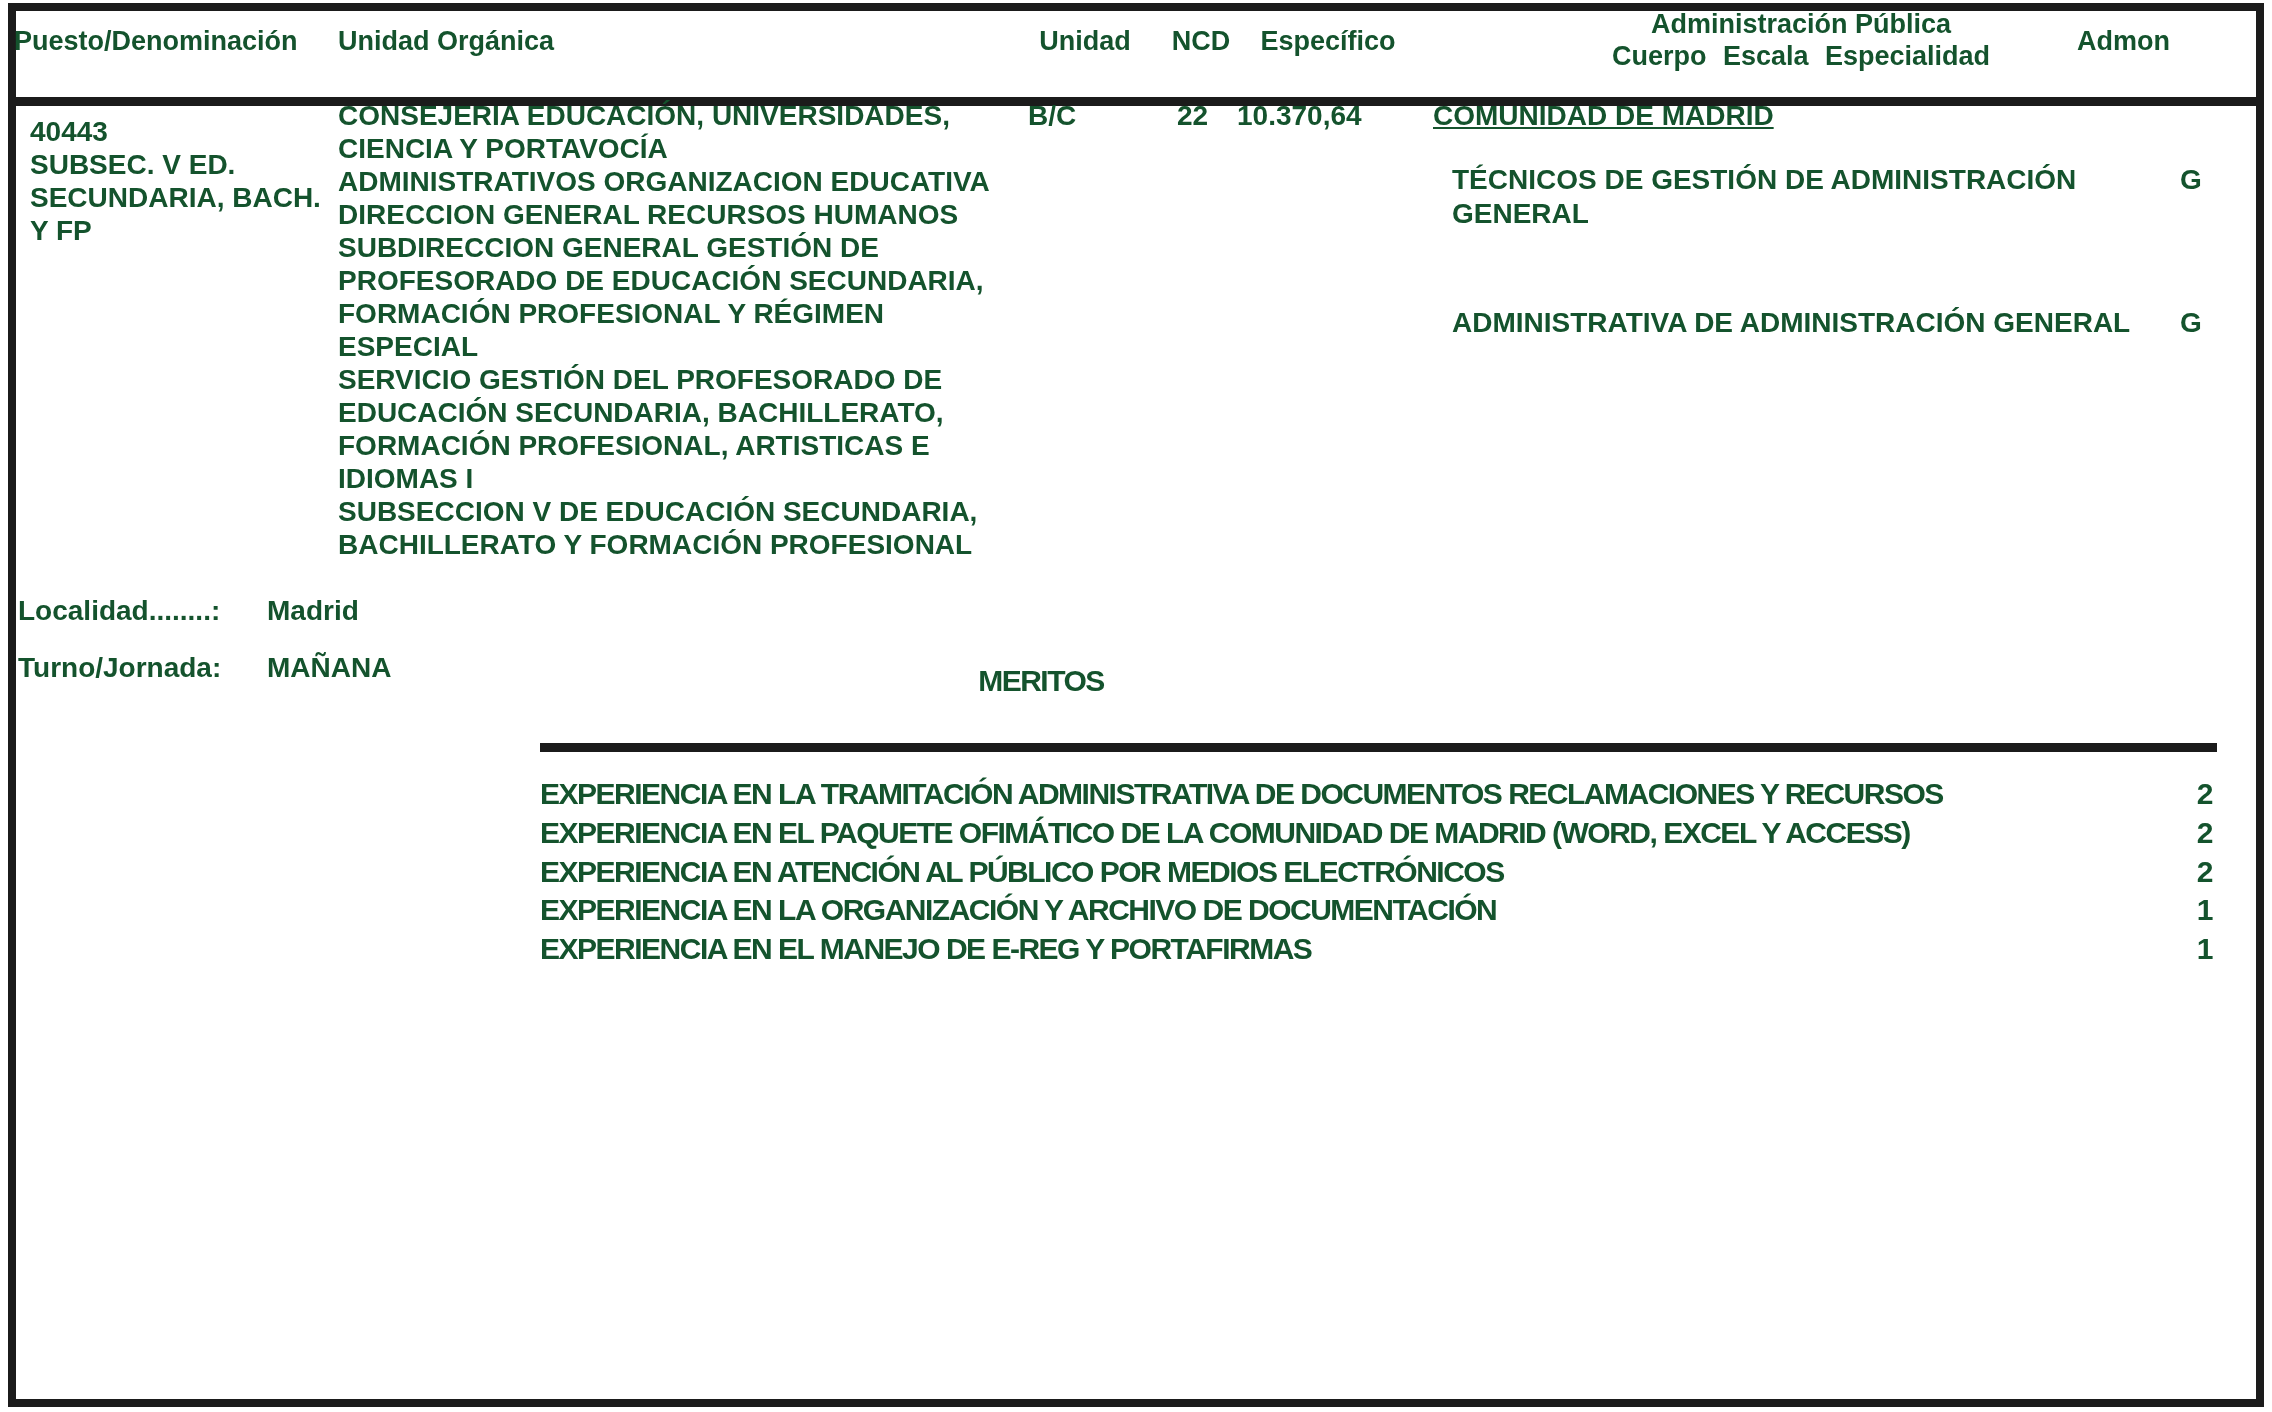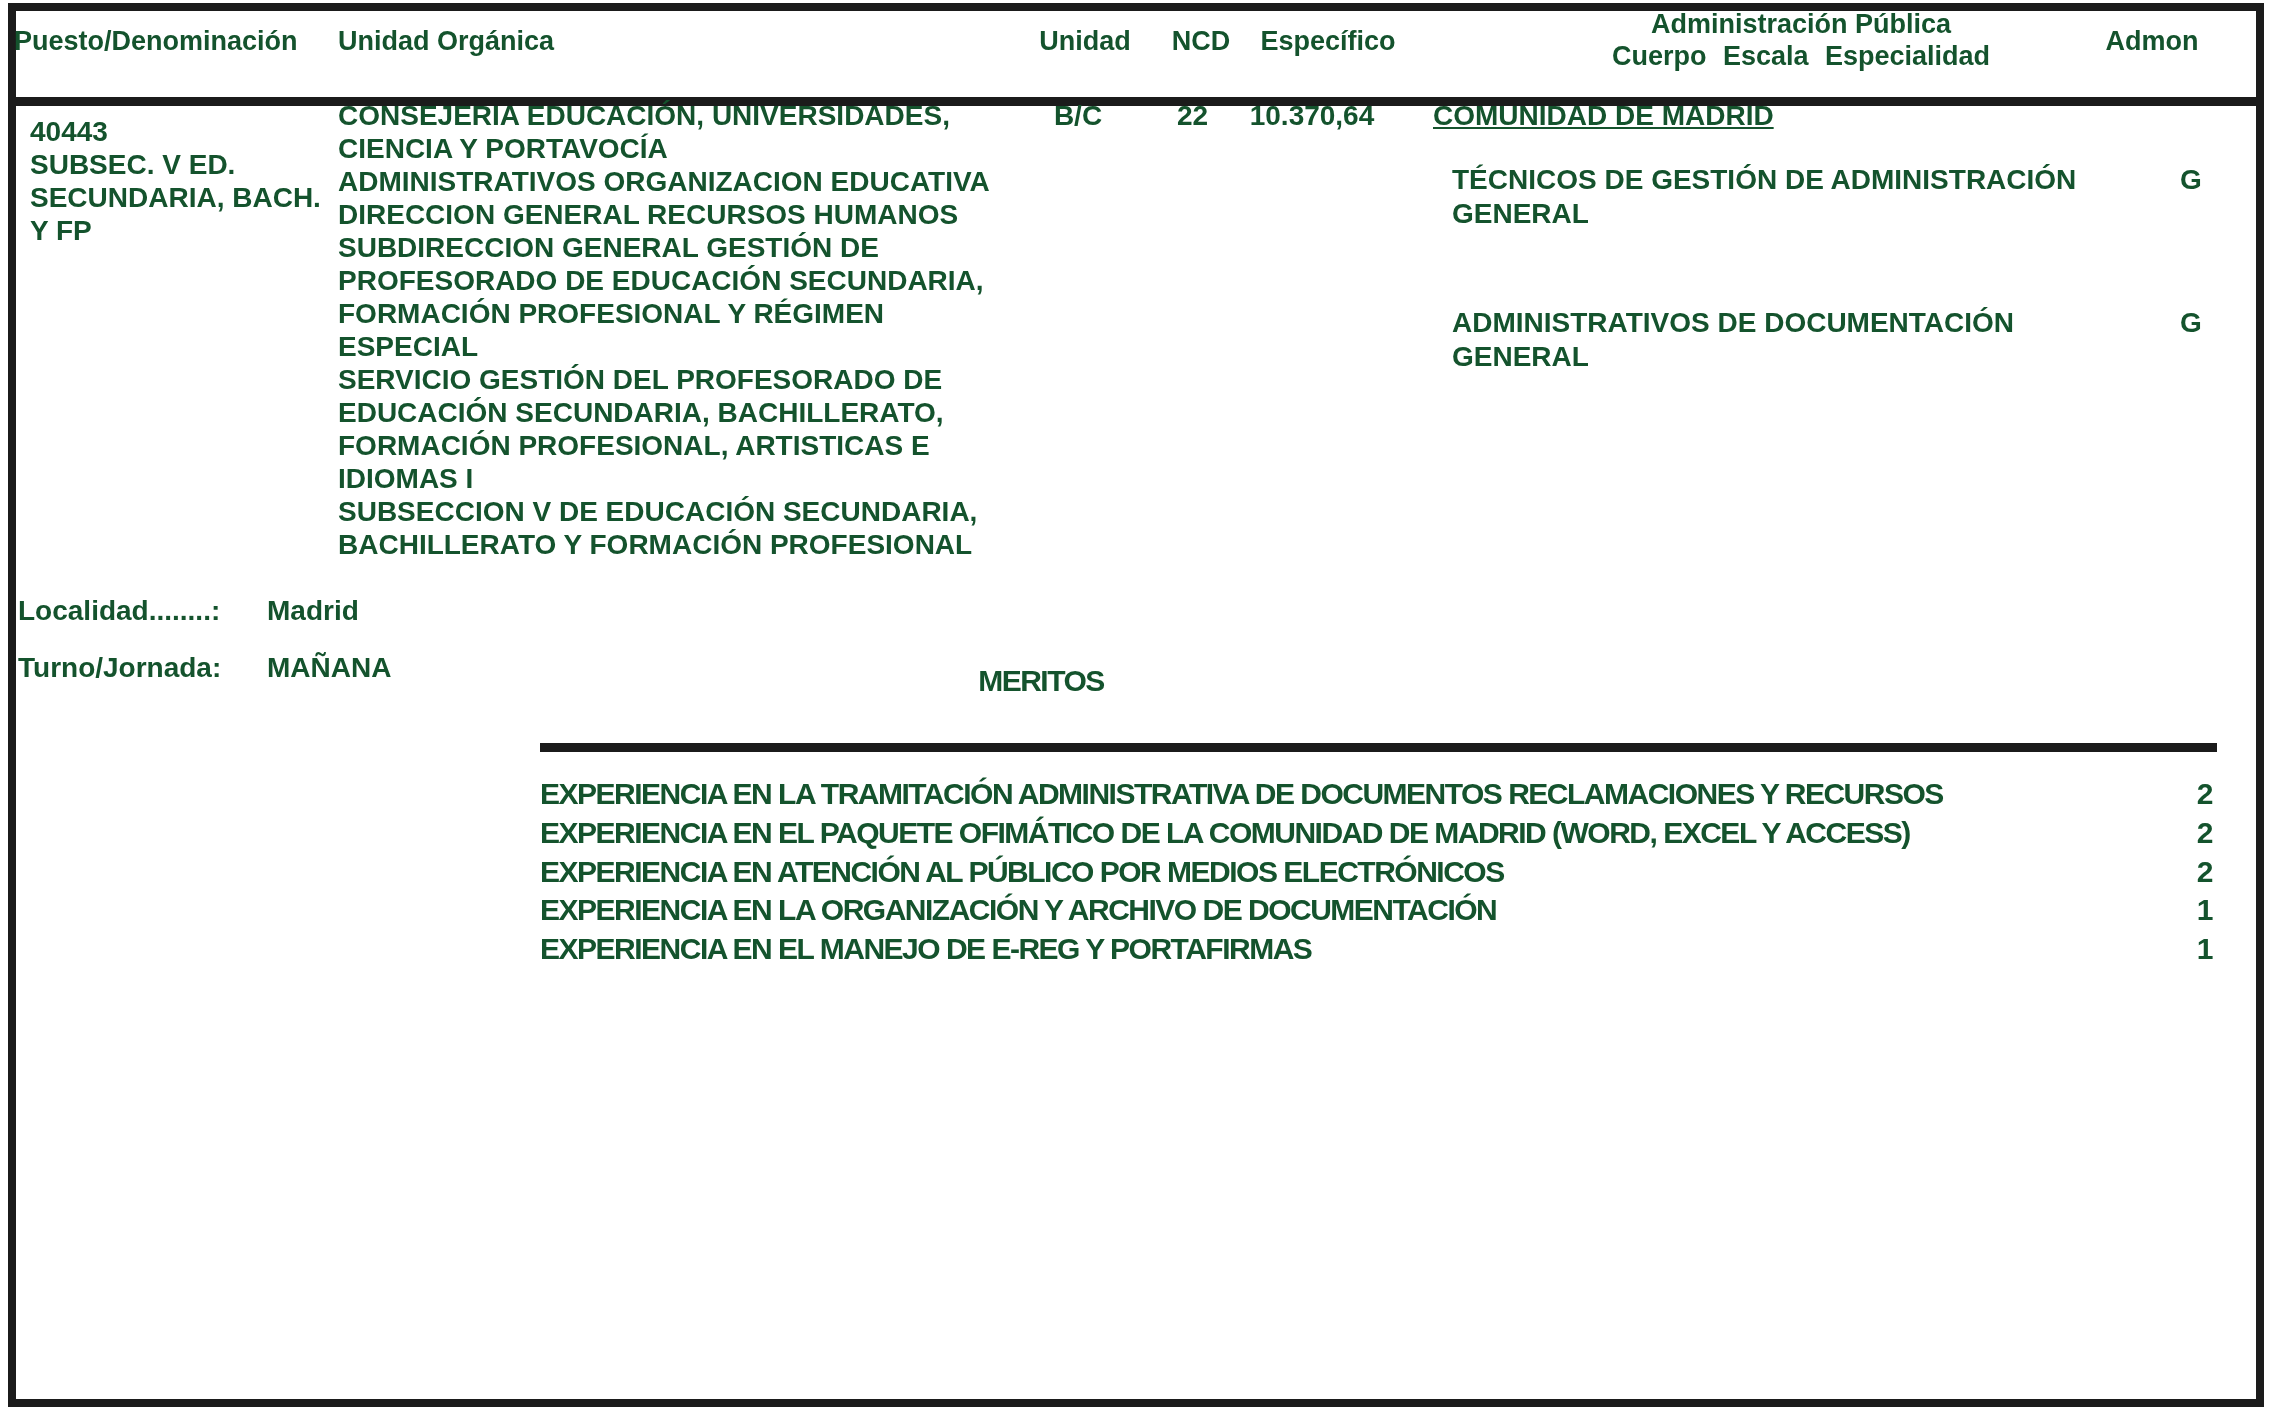--- a/index.html
+++ b/index.html
@@ -18,21 +18,21 @@
   
   .frame{
     left:8px;top:3px;width:2256px;height:1404px;
     border:8px solid #1b1b1b;
     box-sizing:border-box;
   }
   .hsep{background:#1b1b1b;height:9px;}
   
   .hdr{font-size:27px;line-height:32px;}
   .center{text-align:center;}
-  .right{text-align:center;}
+  .right{text-align:left;}
   .wordspread{word-spacing:9px;}
   
   .cell{font-size:28px;line-height:33px;}
   .merittxt{font-size:30px;letter-spacing:-1.5px;line-height:38.8px;}
   .meritrow{display:flex;justify-content:space-between;align-items:flex-start;height:38.8px;}
   .mtitle{font-size:30px;letter-spacing:-1.5px;}
 </style>
 </head>
 <body>
 
@@ -78,21 +78,21 @@
   <div class="abs cell right" style="left:1028px;top:99px;width:100px;">B/C</div>
   <div class="abs cell" style="left:1177px;top:99px;">22</div>
   <div class="abs cell right" style="left:1237px;top:99px;width:150px;">10.370,64</div>
 
   <div class="abs cell nowrap" style="left:1433px;top:99px;text-decoration:underline;">COMUNIDAD DE MADRID</div>
 
   <div class="abs cell pre" style="left:1452px;top:163px;width:660px;line-height:34px;">TÉCNICOS DE GESTIÓN DE ADMINISTRACIÓN
 GENERAL</div>
   <div class="abs cell center" style="left:2161px;top:163px;width:60px;">G</div>
 
-  <div class="abs cell pre" style="left:1452px;top:306px;width:700px;line-height:34px;">ADMINISTRATIVOS DE DOCUMENTACIÓN GENERAL</div>
+  <div class="abs cell pre" style="left:1452px;top:306px;width:700px;line-height:34px;">ADMINISTRATIVA DE ADMINISTRACIÓN GENERAL</div>
   <div class="abs cell center" style="left:2161px;top:306px;width:60px;">G</div>
 
   <div class="abs cell nowrap" style="left:18px;top:594px;">Localidad........:</div>
   <div class="abs cell nowrap" style="left:267px;top:594px;">Madrid</div>
   <div class="abs cell nowrap" style="left:18px;top:651px;">Turno/Jornada:</div>
   <div class="abs cell nowrap" style="left:267px;top:651px;">MAÑANA</div>
 
   <div class="abs mtitle center" style="left:891px;top:664px;width:300px;">MERITOS</div>
   <div class="abs hsep" style="left:540px;top:743px;width:1677px;"></div>
 

